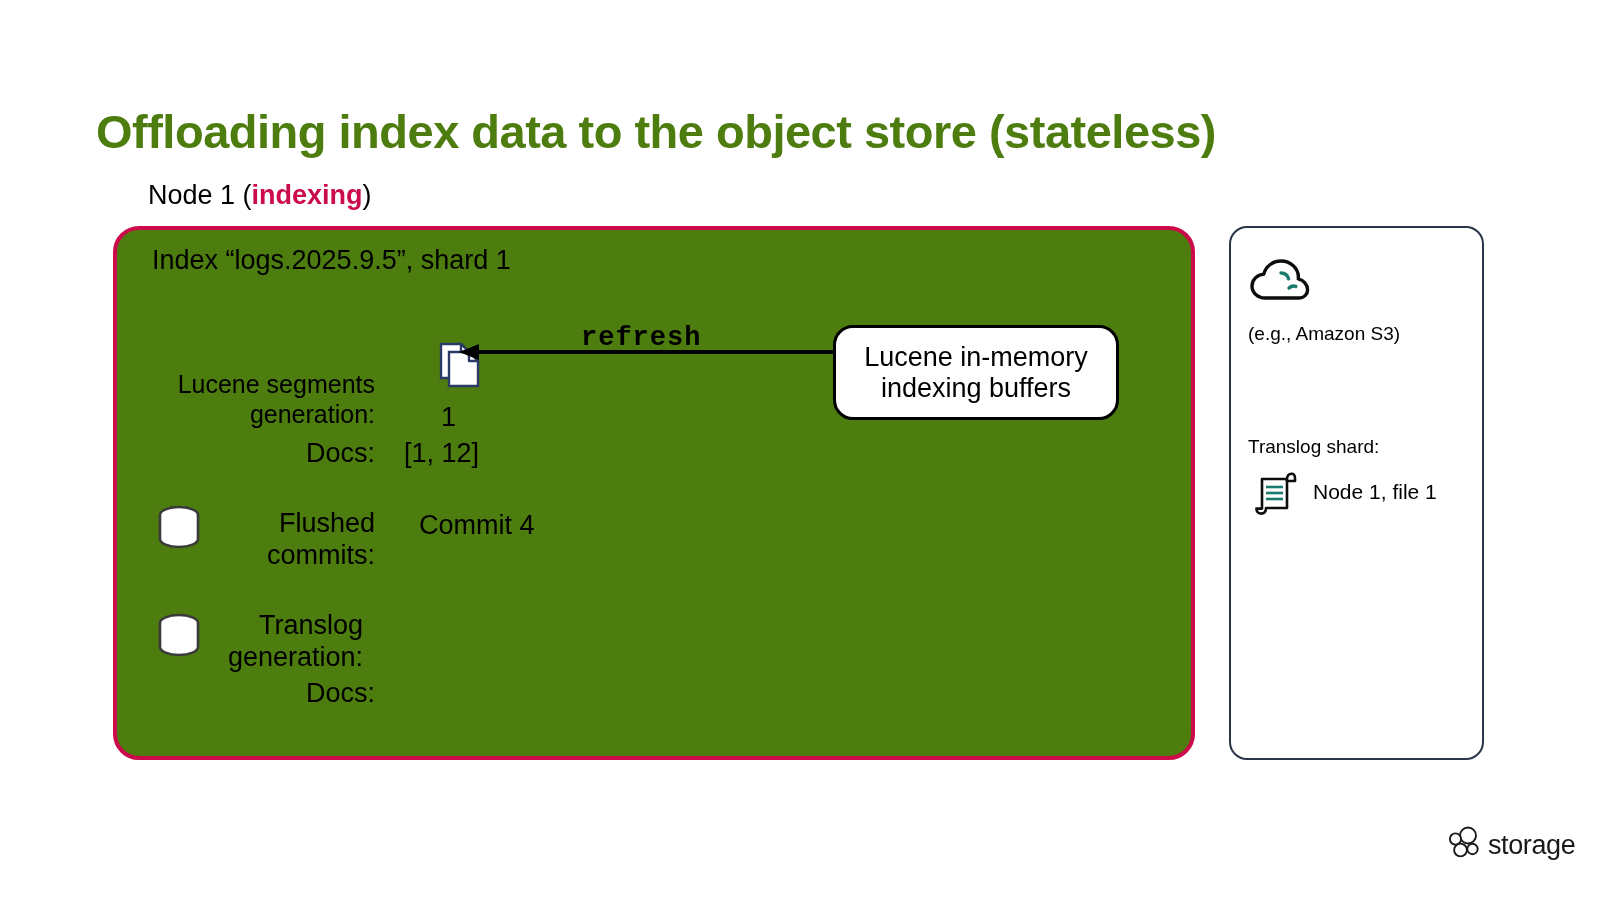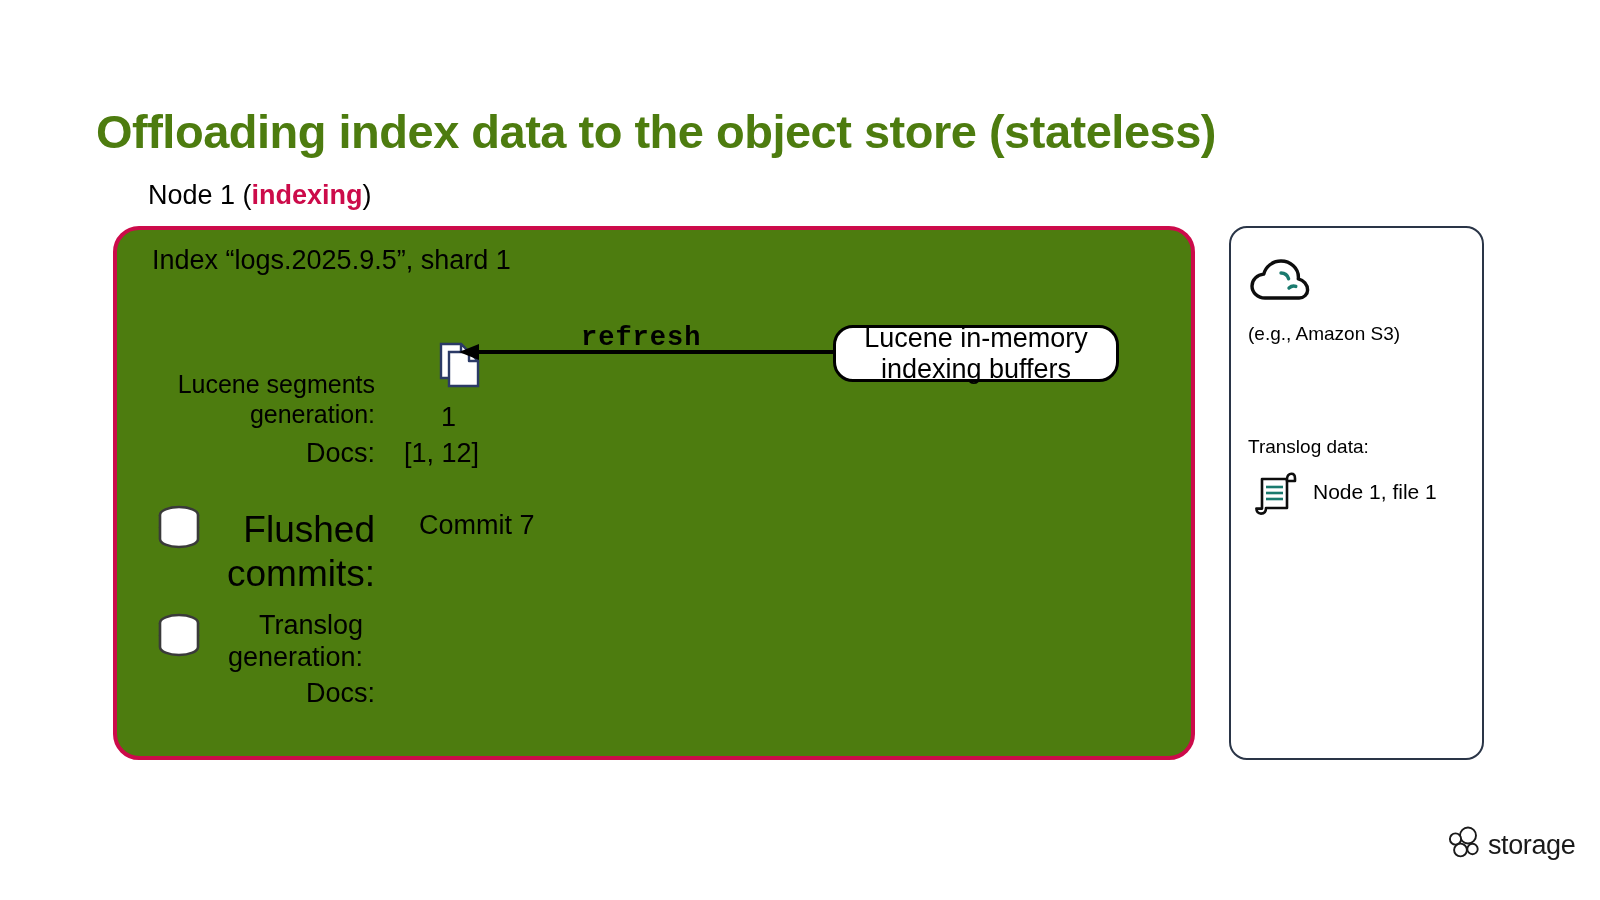--- a/index.html
+++ b/index.html
@@ -66,21 +66,21 @@
   
   .row-label {
     position: absolute;
     text-align: right;
     font-size: 25px;
     line-height: 1.18;
     color: #000;
   }
   #label-segments { left: 30px; top: 140px; width: 228px; }
   #label-docs1    { left: 30px; top: 208px; width: 228px; font-size: 27px; }
-  #label-flushed  { left: 30px; top: 278px; width: 228px; font-size: 37px; }
+  #label-flushed  { left: 30px; top: 278px; width: 228px; font-size: 27px; }
   #label-translog { left: 18px; top: 380px; width: 228px; font-size: 27px; }
   #label-docs2    { left: 30px; top: 448px; width: 228px; font-size: 27px; }
 
   
   .row-value {
     position: absolute;
     font-size: 27px;
     color: #000;
     white-space: nowrap;
   }
@@ -107,21 +107,21 @@
     white-space: nowrap;
   }
   #refresh-arrow { position: absolute; left: 340px; top: 112px; }
 
   
   #buffers-box {
     position: absolute;
     left: 716px;
     top: 95px;
     width: 286px;
-    height: 57px;
+    height: 95px;
     border: 3px solid #000;
     border-radius: 20px;
     box-sizing: border-box;
     display: flex;
     flex-direction: column;
     align-items: center;
     justify-content: center;
     line-height: 1.12;
     font-size: 27px;
     background: #fff;
@@ -220,21 +220,21 @@
   </div>
 
   <div class="row-label" id="label-segments">Lucene segments<br>generation:</div>
   <div class="row-label" id="label-docs1">Docs:</div>
   <div class="row-label" id="label-flushed">Flushed<br>commits:</div>
   <div class="row-label" id="label-translog">Translog<br>generation:</div>
   <div class="row-label" id="label-docs2">Docs:</div>
 
   <div class="row-value" id="value-generation">1</div>
   <div class="row-value" id="value-docs1">[1, 12]</div>
-  <div class="row-value" id="value-commit">Commit 7</div>
+  <div class="row-value" id="value-commit">Commit 4</div>
 
   <span class="db-icon" id="db-icon-flushed">
     <svg width="50" height="50" viewBox="0 0 50 50">
       <ellipse cx="25" cy="13" rx="19" ry="8" fill="#fff" stroke="#3a3a3a" stroke-width="2.6"></ellipse>
       <path d="M6,13 V25 C6,29.4 14.5,33 25,33 C35.5,33 44,29.4 44,25 V13" fill="#fff" stroke="#3a3a3a" stroke-width="2.6"></path>
       <path d="M6,25 V37 C6,41.4 14.5,45 25,45 C35.5,45 44,41.4 44,37 V25" fill="#fff" stroke="#3a3a3a" stroke-width="2.6"></path>
     </svg>
   </span>
   <span class="db-icon" id="db-icon-translog">
     <svg width="50" height="50" viewBox="0 0 50 50">
@@ -250,21 +250,21 @@
   <span id="cloud-icon">
     <svg width="62" height="52" viewBox="0 0 62 52">
       <path d="M16,44 C8.8,44 3,38.6 3,32 C3,25.8 8.2,20.6 14.8,20.1 C16.6,12.6 23.6,7 32,7 C41.6,7 49.4,14.2 49.4,23 C49.4,23.6 49.4,24.2 49.3,24.8 C54.6,26 58.6,30.5 58.6,35.9 C58.6,40.4 54.9,44 50.2,44 Z" fill="#ffffff" stroke="#0d0d0d" stroke-width="3.4" stroke-linejoin="round"></path>
       <path d="M32,19 C35.6,19 38.6,21.4 39.6,24.8" fill="none" stroke="#1a7a6e" stroke-width="3.4" stroke-linecap="round"></path>
       <path d="M40,34 C42,32.2 44.6,31.6 46.8,32.4" fill="none" stroke="#1a7a6e" stroke-width="3.4" stroke-linecap="round"></path>
     </svg>
   </span>
 
   <div id="csp-sub">(e.g., Amazon S3)</div>
 
-  <div id="translog-data-label">Translog data:</div>
+  <div id="translog-data-label">Translog shard:</div>
 
   <span id="scroll-icon">
     <svg width="44" height="48" viewBox="0 0 44 48">
       <path d="M9,9 H34 V38 H13 C13,41.6 11.2,43.6 8,43.6 C5,43.6 3.4,41.6 3.4,38.6 H9 Z" fill="#ffffff" stroke="#0d0d0d" stroke-width="2.6" stroke-linejoin="round"></path>
       <path d="M34,9 C34,5.6 36,3.8 38.4,3.8 C40.8,3.8 42,5.6 42,8.4 V11 H34 Z" fill="#ffffff" stroke="#0d0d0d" stroke-width="2.6" stroke-linejoin="round"></path>
       <line x1="13" y1="17" x2="30" y2="17" stroke="#1a7a6e" stroke-width="2.6"></line>
       <line x1="13" y1="23" x2="30" y2="23" stroke="#1a7a6e" stroke-width="2.6"></line>
       <line x1="13" y1="29" x2="30" y2="29" stroke="#1a7a6e" stroke-width="2.6"></line>
     </svg>
   </span>

